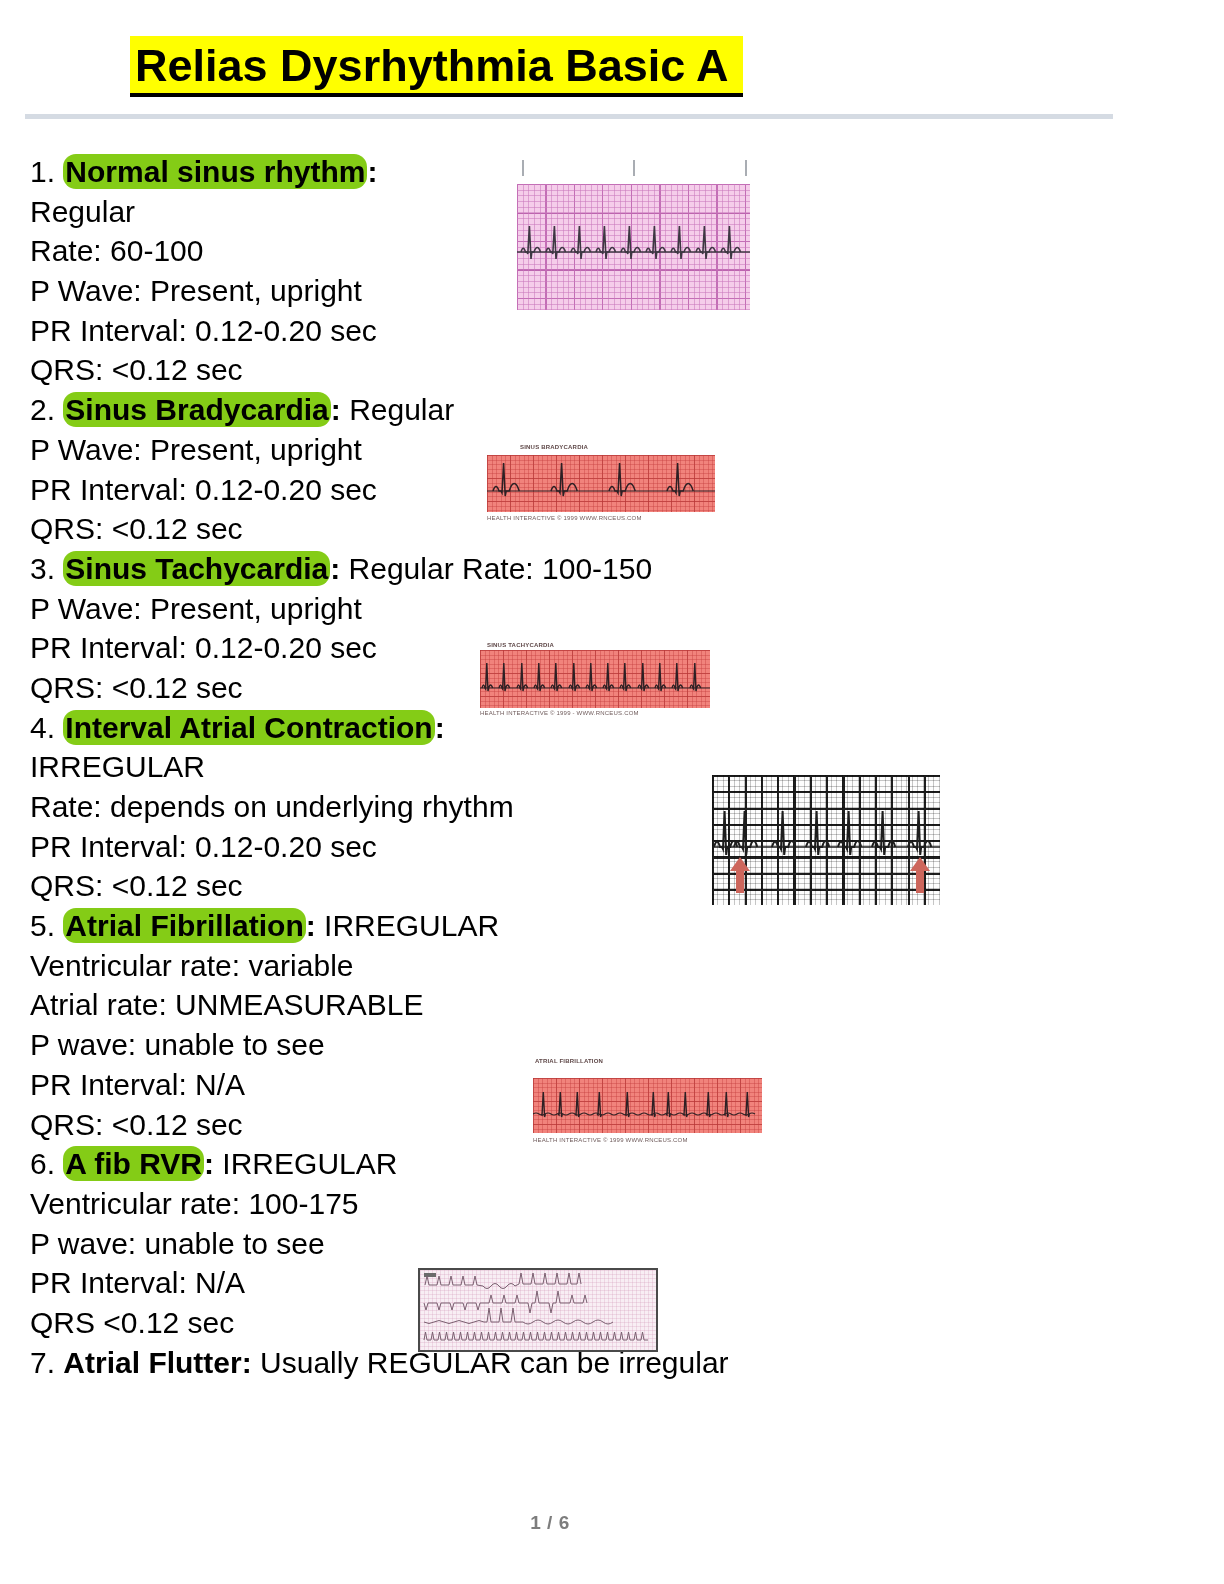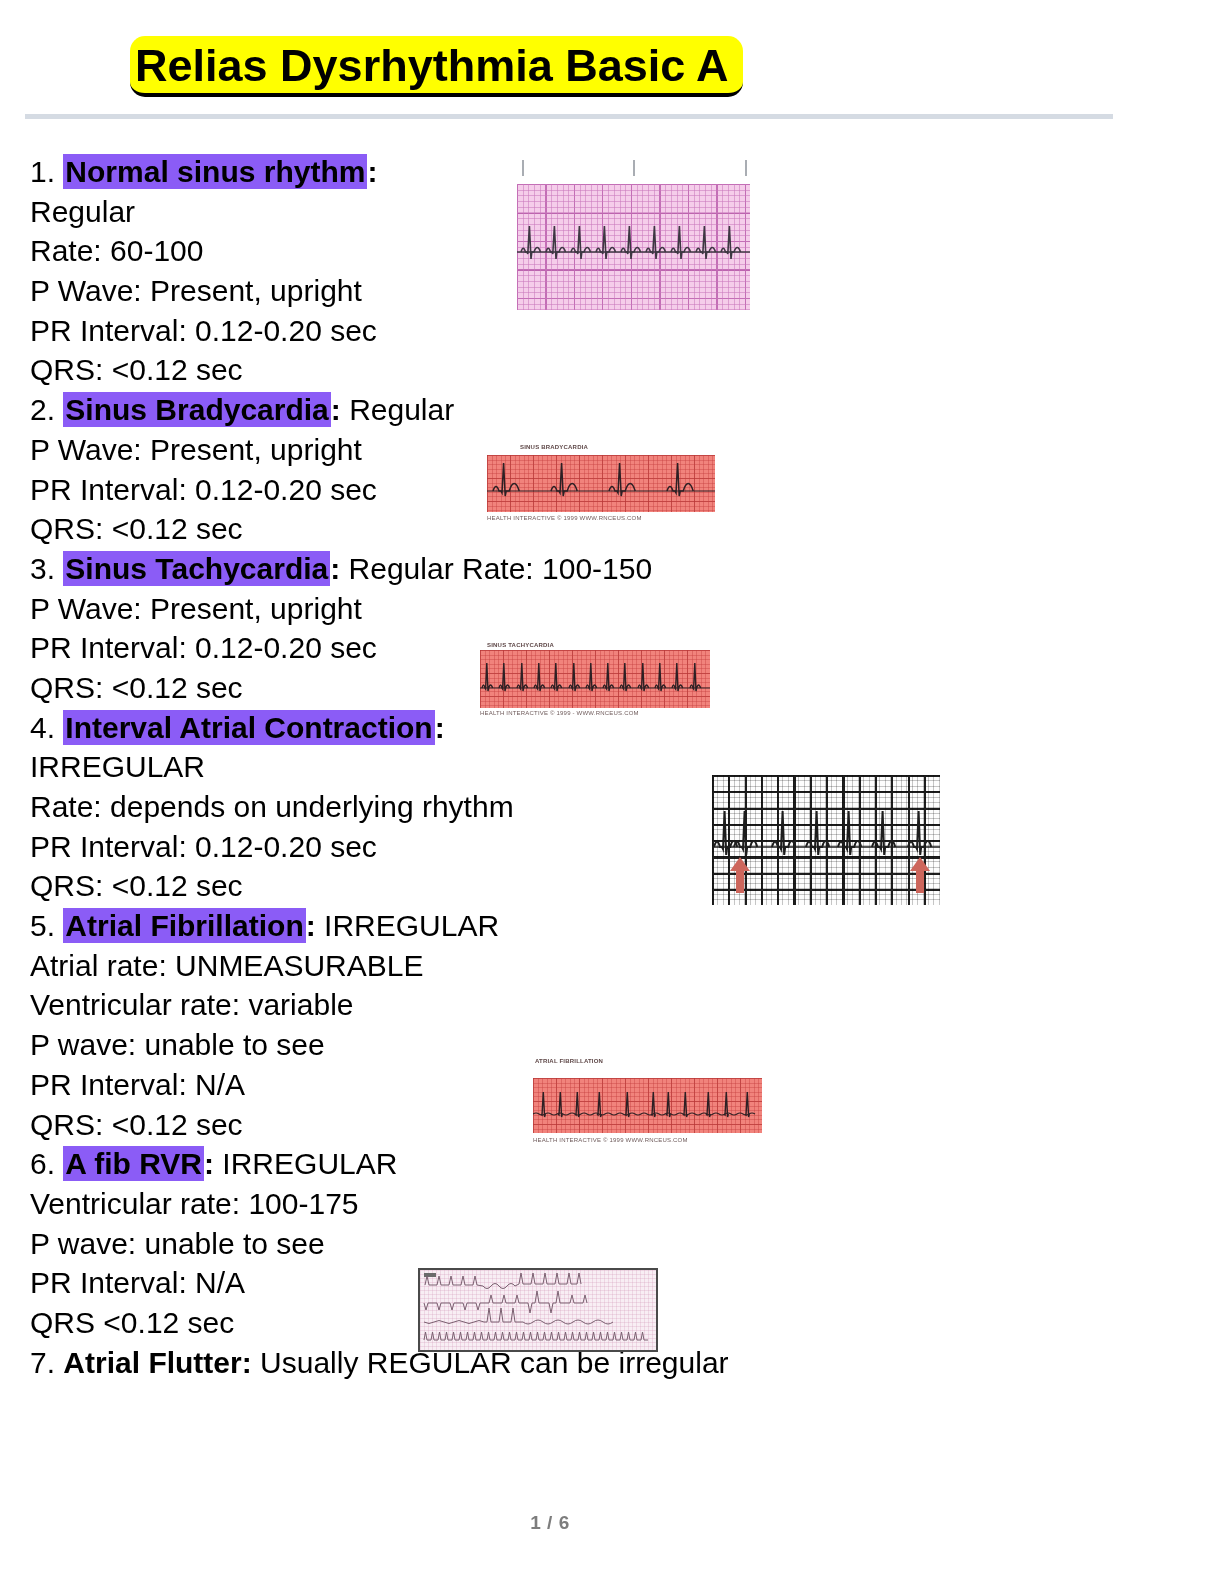--- a/index.html
+++ b/index.html
@@ -1,26 +1,26 @@
 <!DOCTYPE html>
 <html><head>
 <meta charset="utf-8">
 <style>
   html,body{margin:0;padding:0;}
   body{
     width:1224px;height:1584px;position:relative;background:#ffffff;
     font-family:"Liberation Sans",sans-serif;color:#000;overflow:hidden;
   }
   .title-wrap{position:absolute;left:130px;top:36px;font-size:45px;font-weight:bold;}
-  .title-hl{background:#ffff00;display:inline-block;padding:4px 14px 1px 5px;border-bottom:4px solid #000;border-radius:15px;}
+  .title-hl{background:#ffff00;display:inline-block;padding:4px 14px 1px 5px;border-bottom:4px solid #000;}
   .divider{position:absolute;left:25px;top:114px;width:1088px;height:5px;background:#d5dbe3;}
 
   .content{position:absolute;left:30px;top:152px;width:920px;font-size:30px;line-height:39.7px;}
   .line{height:39.7px;white-space:pre-wrap;}
-  .hl{background:#8b5cf6;font-weight:bold;padding:1px 2px;}
+  .hl{background:#84cc16;font-weight:bold;padding:1px 2px;border-radius:13px;}
   .b{font-weight:bold;}
 
   .ecg{position:absolute;}
   .ecg-label{font-size:6px;font-weight:bold;color:#5d4646;letter-spacing:.2px;position:absolute;white-space:nowrap;}
   .ecg-caption{font-size:6px;color:#6e5a5a;letter-spacing:.2px;position:absolute;white-space:nowrap;}
   .gridbox{position:absolute;}
   .grid-pink{
     background-color:#f5cdea;
     background-image:
       repeating-linear-gradient(to right, rgba(201,120,188,.55) 0 1px, transparent 1px 5.7px),
@@ -88,22 +88,22 @@
   <div class="line">PR Interval: 0.12-0.20 sec</div>
   <div class="line">QRS: &lt;0.12 sec</div>
 
   <div class="line"><span>4. </span><span class="hl">Interval Atrial Contraction</span><span class="b">:</span><span></span></div>
   <div class="line">IRREGULAR</div>
   <div class="line">Rate: depends on underlying rhythm</div>
   <div class="line">PR Interval: 0.12-0.20 sec</div>
   <div class="line">QRS: &lt;0.12 sec</div>
 
   <div class="line"><span>5. </span><span class="hl">Atrial Fibrillation</span><span class="b">:</span><span> IRREGULAR</span></div>
+  <div class="line">Ventricular rate: variable</div>
   <div class="line">Atrial rate: UNMEASURABLE</div>
-  <div class="line">Ventricular rate: variable</div>
   <div class="line">P wave: unable to see</div>
   <div class="line">PR Interval: N/A</div>
   <div class="line">QRS: &lt;0.12 sec</div>
 
   <div class="line"><span>6. </span><span class="hl">A fib RVR</span><span class="b">:</span><span> IRREGULAR</span></div>
   <div class="line">Ventricular rate: 100-175</div>
   <div class="line">P wave: unable to see</div>
   <div class="line">PR Interval: N/A</div>
   <div class="line">QRS &lt;0.12 sec</div>
 

